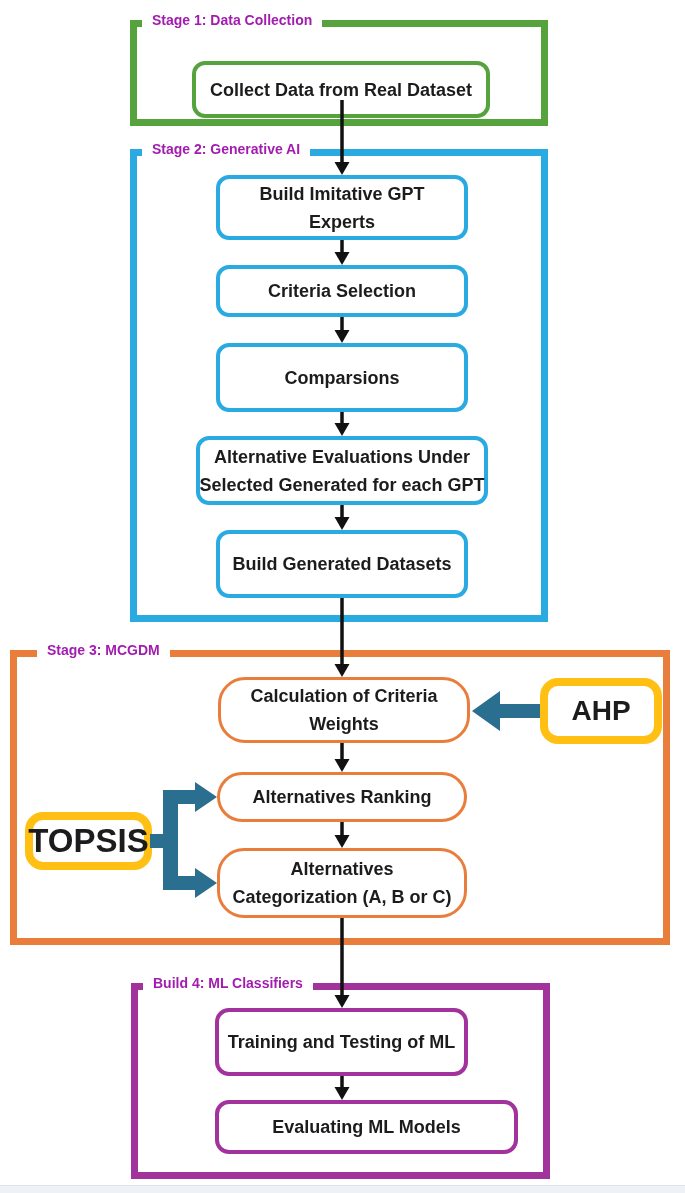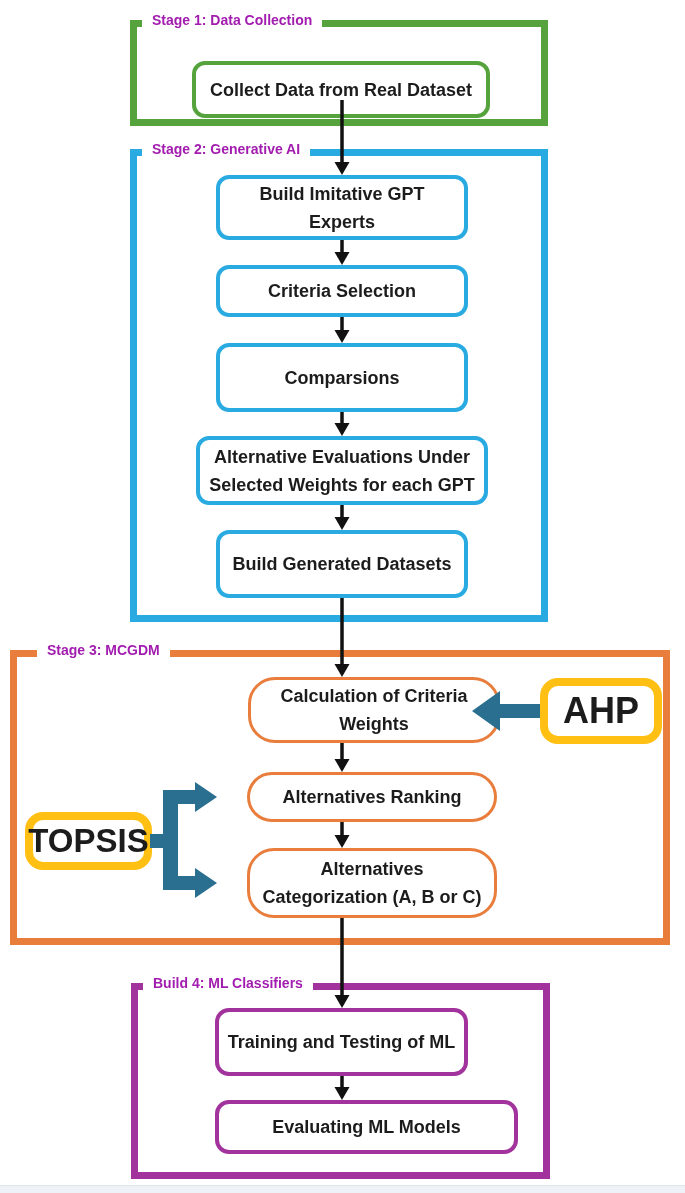--- a/index.html
+++ b/index.html
@@ -15,28 +15,28 @@
   .stage.purple{border-color:#A2339C;}
   .stage-label{position:absolute;top:-17px;height:21px;line-height:21px;background:#ffffff;
     padding:0 10px;font-size:14px;font-weight:700;color:#a21caf;white-space:nowrap;}
 
   
   .node{position:absolute;background:#ffffff;border-style:solid;display:flex;flex-direction:column;
     align-items:center;justify-content:center;z-index:3;text-align:center;}
   .node .nl{font-size:18px;font-weight:700;color:#1c1c1c;line-height:28px;white-space:nowrap;}
   .node.green{border-color:#56A33E;border-width:4px;border-radius:13px;}
   .node.blue{border-color:#29ABE2;border-width:4px;border-radius:13px;}
-  .node.orange{border-color:#E87D3C;border-width:3px;border-radius:27px;margin-left:30px;}
+  .node.orange{border-color:#E87D3C;border-width:3px;border-radius:27px;}
   .node.purple{border-color:#A2339C;border-width:4px;border-radius:14px;}
 
   
   .badge{position:absolute;background:#ffffff;border:8px solid #FFC013;border-radius:18px;
     display:flex;align-items:center;justify-content:center;z-index:3;}
   .badge .bl{font-weight:700;color:#1c1c1c;white-space:nowrap;}
-  .badge.ahp .bl{font-size:36px;}
+  .badge.ahp .bl{font-size:28px;}
   .badge.topsis .bl{font-size:33px;}
 
   
   #arrows{position:absolute;left:0;top:0;width:685px;height:1193px;z-index:5;pointer-events:none;}
 
   
   .bottom-strip{position:absolute;left:0;top:1185px;width:685px;height:8px;
     background:#eef2f6;border-top:1px solid #dde4ea;z-index:0;}
 </style>
 </head>
@@ -72,21 +72,21 @@
   <div class="node blue" style="left:216px;top:265px;width:252px;height:52px;">
     <div class="nl">Criteria Selection</div>
   </div>
 
   <div class="node blue" style="left:216px;top:343px;width:252px;height:69px;">
     <div class="nl">Comparsions</div>
   </div>
 
   <div class="node blue" style="left:196px;top:436px;width:292px;height:69px;">
     <div class="nl">Alternative Evaluations Under</div>
-    <div class="nl">Selected Weights for each GPT</div>
+    <div class="nl">Selected Generated for each GPT</div>
   </div>
 
   <div class="node blue" style="left:216px;top:530px;width:252px;height:68px;">
     <div class="nl">Build Generated Datasets</div>
   </div>
 
   <div class="node orange" style="left:218px;top:677px;width:252px;height:66px;">
     <div class="nl">Calculation of Criteria</div>
     <div class="nl">Weights</div>
   </div>

